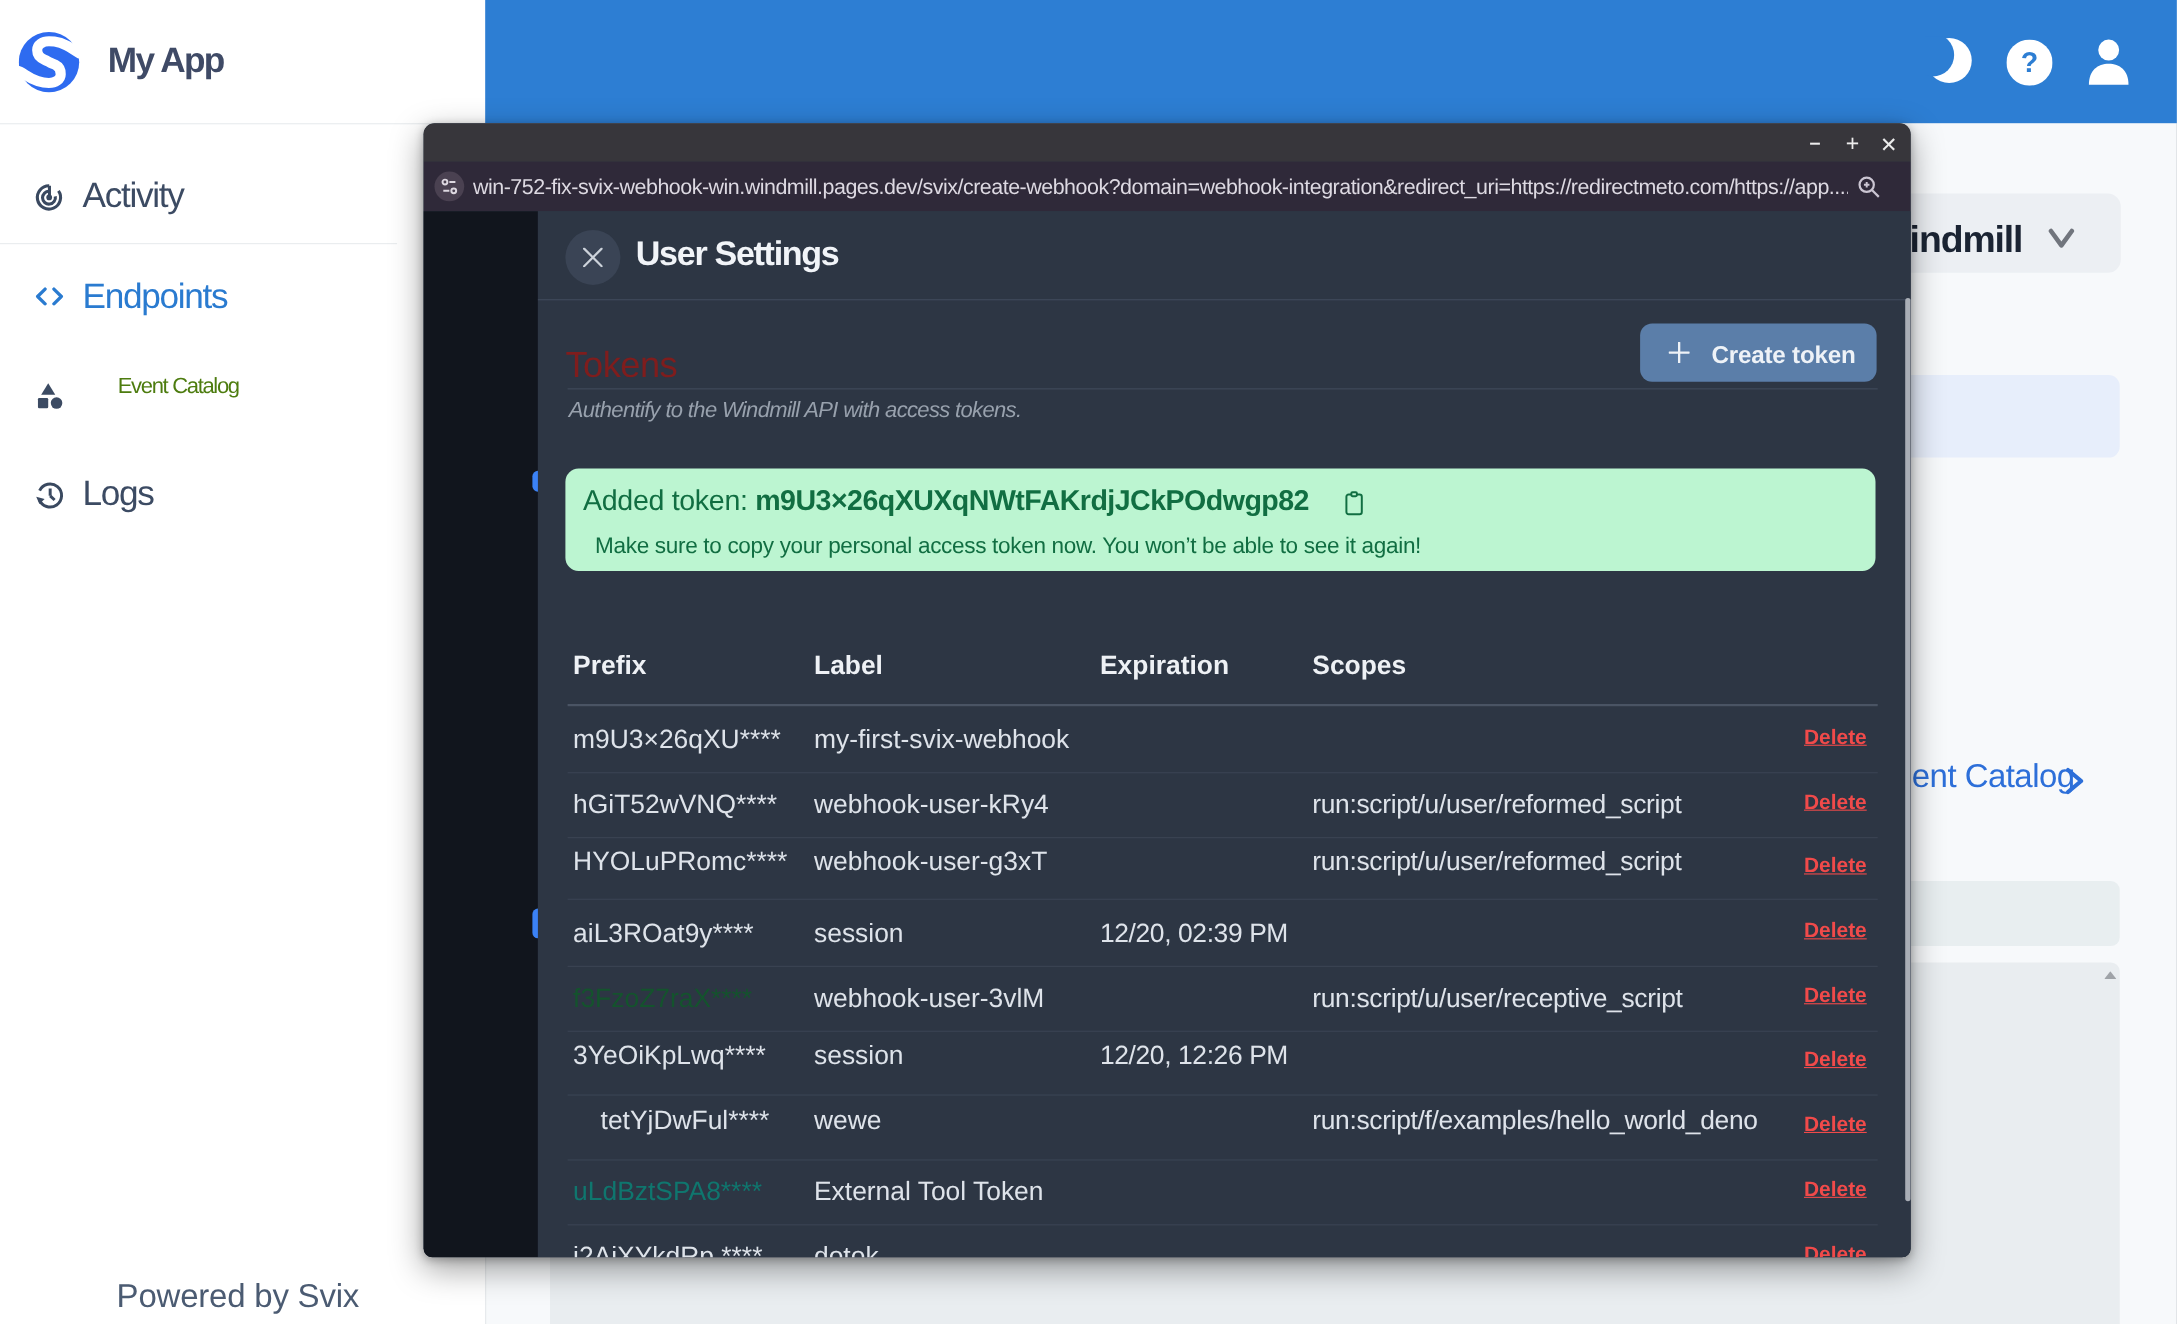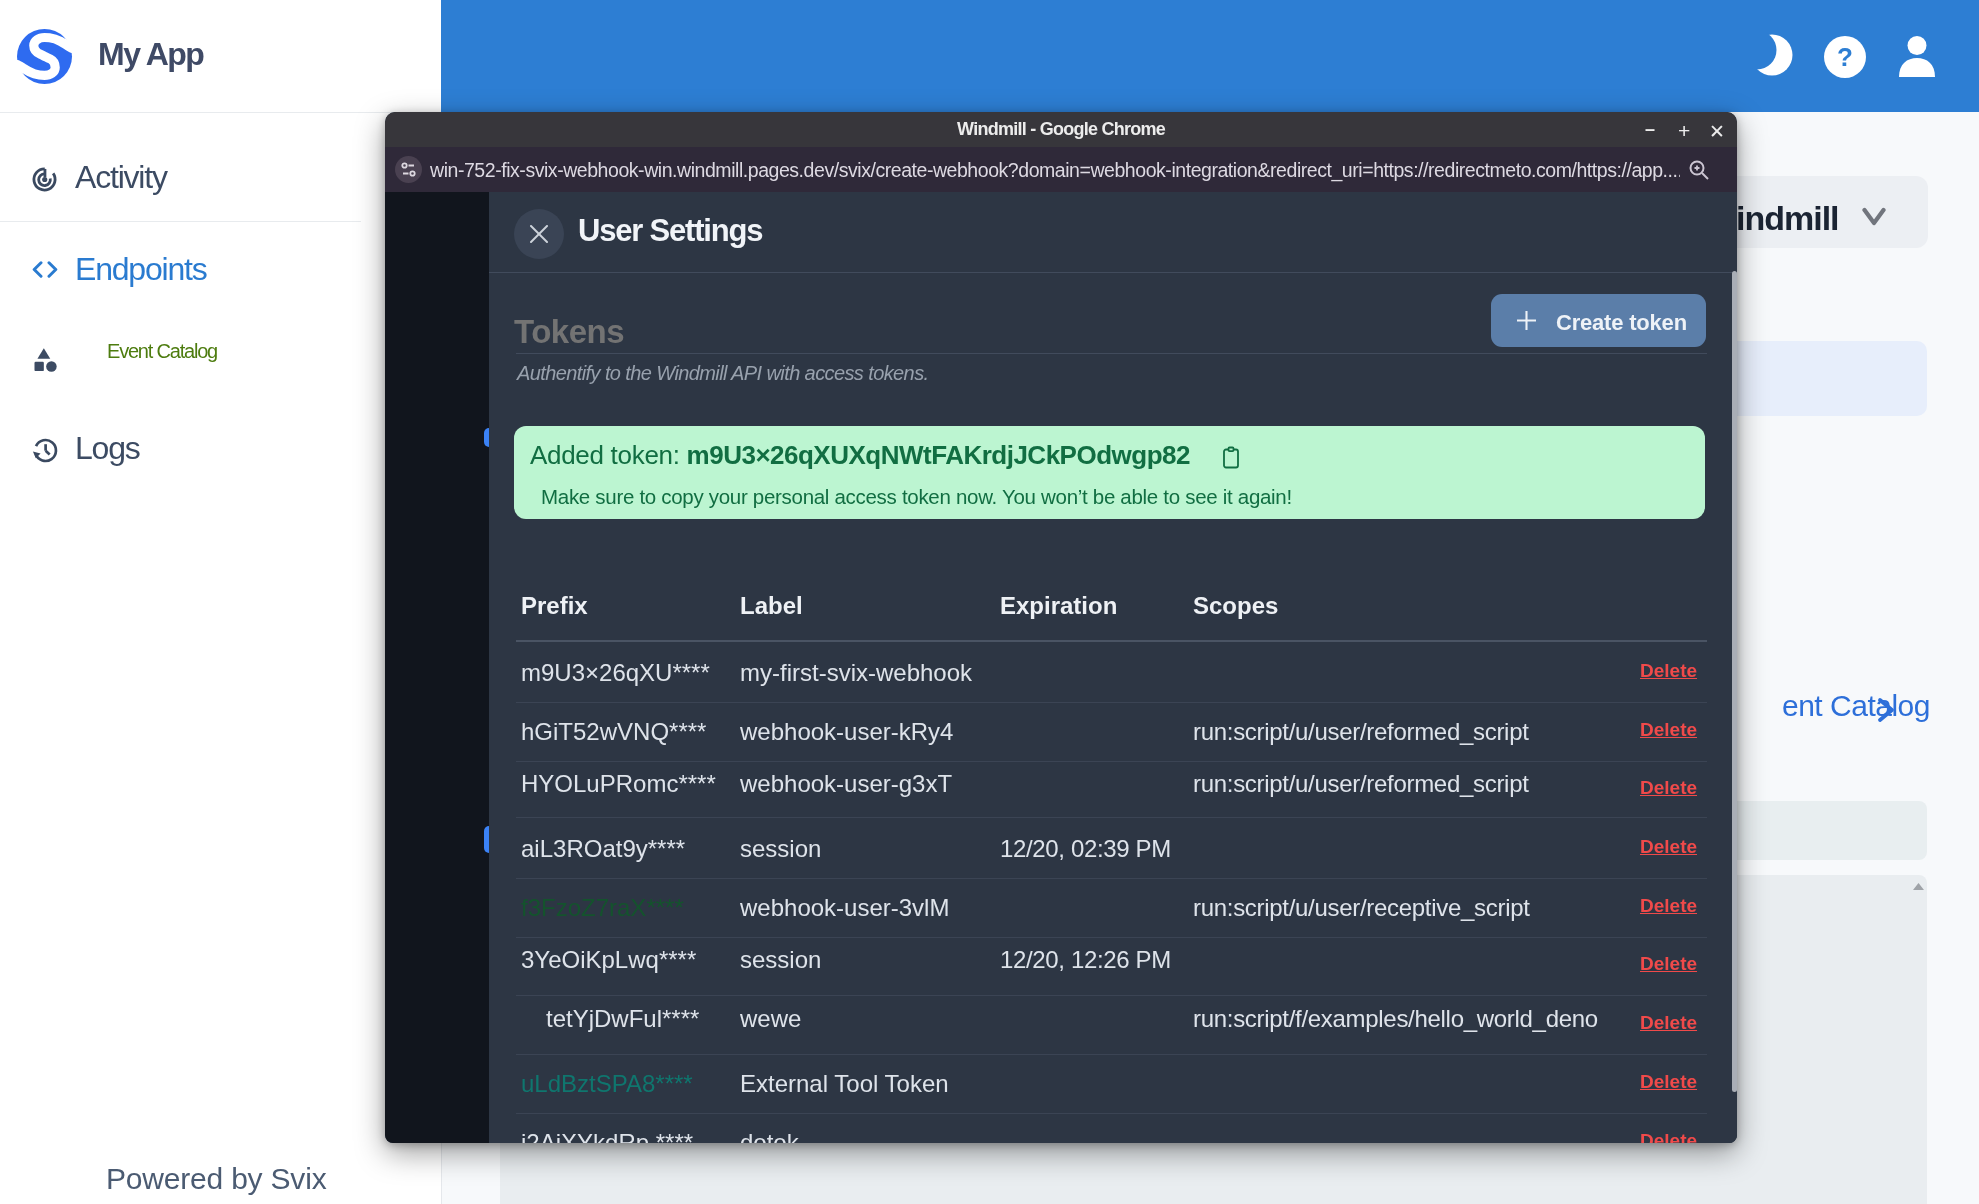--- a/index.html
+++ b/index.html
@@ -67,38 +67,37 @@
 <div class="abs" style="left:106px;top:1162px;font-size:30px;color:#4b5b72;letter-spacing:-0.2px;">Powered by Svix</div>
 
 <div class="abs" style="left:1650px;top:176px;width:278px;height:72px;background:#eceff3;border-radius:12px;"></div>
 <div class="abs" style="left:1736px;top:199px;font-size:34px;font-weight:bold;color:#1b2433;letter-spacing:-1px;">indmill</div>
 <svg class="abs" style="left:1862px;top:207px;" width="24" height="20" viewBox="0 0 24 20" fill="none" stroke="#71757d" stroke-width="4.2" stroke-linecap="round" stroke-linejoin="round">
   <path d="M2.5 3 L12 16 L21.5 3"></path>
 </svg>
 
 <div class="abs" style="left:1650px;top:341px;width:277px;height:75px;background:#e7eefb;border-radius:10px;"></div>
 
-<div class="abs" style="left:1738px;top:689px;font-size:30px;color:#2d6fd9;letter-spacing:-0.5px;padding-left:44px;">ent Catalog</div>
+<div class="abs" style="left:1738px;top:689px;font-size:30px;color:#2d6fd9;letter-spacing:-0.5px;">ent Catalog</div>
 <svg class="abs" style="left:1874px;top:696px;" width="26" height="28" viewBox="0 0 26 28" fill="none" stroke="#2d6fd9" stroke-width="3.8" stroke-linecap="round" stroke-linejoin="round">
   <path d="M6 4 L18 14 L6 24"></path>
 </svg>
 
 <div class="abs" style="left:1650px;top:801px;width:277px;height:59px;background:#e8eef0;border-radius:8px;"></div>
 
 <div class="abs" style="left:500px;top:875px;width:1427px;height:329px;background:#e9edf0;border-radius:8px 8px 0 0;"></div>
 <svg class="abs" style="left:1913px;top:883px;" width="11" height="7" viewBox="0 0 11 7" fill="#9fa3a8">
   <path d="M5.5 0 L11 7 H0 Z"></path>
 </svg>
 
 <div class="abs" style="left:385px;top:112px;width:1352px;height:1031px;border-radius:10px 10px 8px 8px;box-shadow:0 10px 30px rgba(0,0,0,0.38), 0 2px 8px rgba(0,0,0,0.25);background:#2d3644;"></div>
 
 <div class="abs" style="left:0;top:0;width:1979px;height:1204px;clip-path:inset(112px 242px 61px 385px round 10px 10px 8px 8px);">
 
 <div class="abs" style="left:385px;top:112px;width:1352px;height:35px;background:#37363b;border-radius:10px 10px 0 0;"></div>
-<div class="abs" style="left:385px;top:112px;width:1352px;height:35px;line-height:35px;text-align:center;font-size:18px;font-weight:bold;color:#ececec;letter-spacing:-0.75px;">Windmill - Google Chrome</div>
 <div class="abs" style="left:1645px;top:119px;width:18px;height:22px;color:#ececec;font-size:18px;font-weight:bold;">–</div>
 <div class="abs" style="left:1678px;top:119px;width:18px;height:22px;color:#ececec;font-size:21px;">+</div>
 <div class="abs" style="left:1709px;top:120px;width:18px;height:22px;color:#ececec;font-size:19px;">✕</div>
 
 <div class="abs" style="left:385px;top:147px;width:1352px;height:45px;background:#2f2939;"></div>
 <div class="abs" style="left:395px;top:156px;width:27px;height:27px;border-radius:50%;background:#4a4151;"></div>
 <svg class="abs" style="left:400px;top:161px;" width="17" height="17" viewBox="0 0 17 17" fill="none" stroke="#ddd8e0" stroke-width="1.8">
   <circle cx="4.5" cy="4.5" r="2.2"></circle>
   <line x1="8.5" y1="4.5" x2="14" y2="4.5"></line>
   <line x1="3" y1="12.5" x2="8.5" y2="12.5"></line>
@@ -119,21 +118,21 @@
 <div class="abs" style="left:489px;top:192px;width:1248px;height:951px;background:#2d3644;"></div>
 
 <div class="abs" style="left:514px;top:209px;width:50px;height:50px;border-radius:50%;background:#3a4455;"></div>
 <svg class="abs" style="left:530px;top:225px;" width="18" height="18" viewBox="0 0 18 18" stroke="#ccd2da" stroke-width="2" stroke-linecap="round">
   <line x1="1" y1="1" x2="17" y2="17"></line>
   <line x1="17" y1="1" x2="1" y2="17"></line>
 </svg>
 <div class="abs" style="left:578px;top:213px;font-size:31px;font-weight:bold;color:#f1f4f8;letter-spacing:-1.2px;">User Settings</div>
 <div class="abs" style="left:489px;top:272px;width:1248px;height:1px;background:#414b5c;"></div>
 
-<div class="abs" style="left:514px;top:313px;font-size:33px;font-weight:bold;color:#737373;letter-spacing:-0.5px;">Tokens</div>
+<div class="abs" style="left:514px;top:313px;font-size:33px;font-weight:normal;color:#7f1d1d;letter-spacing:-0.5px;">Tokens</div>
 <div class="abs" style="left:516px;top:353px;width:1191px;height:1px;background:#414b5c;"></div>
 <div class="abs" style="left:517px;top:362px;font-size:20px;font-style:italic;color:#98a1ad;letter-spacing:-0.6px;">Authentify to the Windmill API with access tokens.</div>
 
 <div class="abs" style="left:1491px;top:294px;width:215px;height:53px;border-radius:11px;background:#5b7ea9;"></div>
 <svg class="abs" style="left:1517px;top:311px;" width="19" height="19" viewBox="0 0 19 19" stroke="#eef2f7" stroke-width="2.1" stroke-linecap="round">
   <line x1="9.5" y1="0.5" x2="9.5" y2="18.5"></line>
   <line x1="0.5" y1="9.5" x2="18.5" y2="9.5"></line>
 </svg>
 <div class="abs" style="left:1556px;top:310px;font-size:22px;font-weight:bold;color:#eef2f7;letter-spacing:-0.2px;">Create token</div>
 

